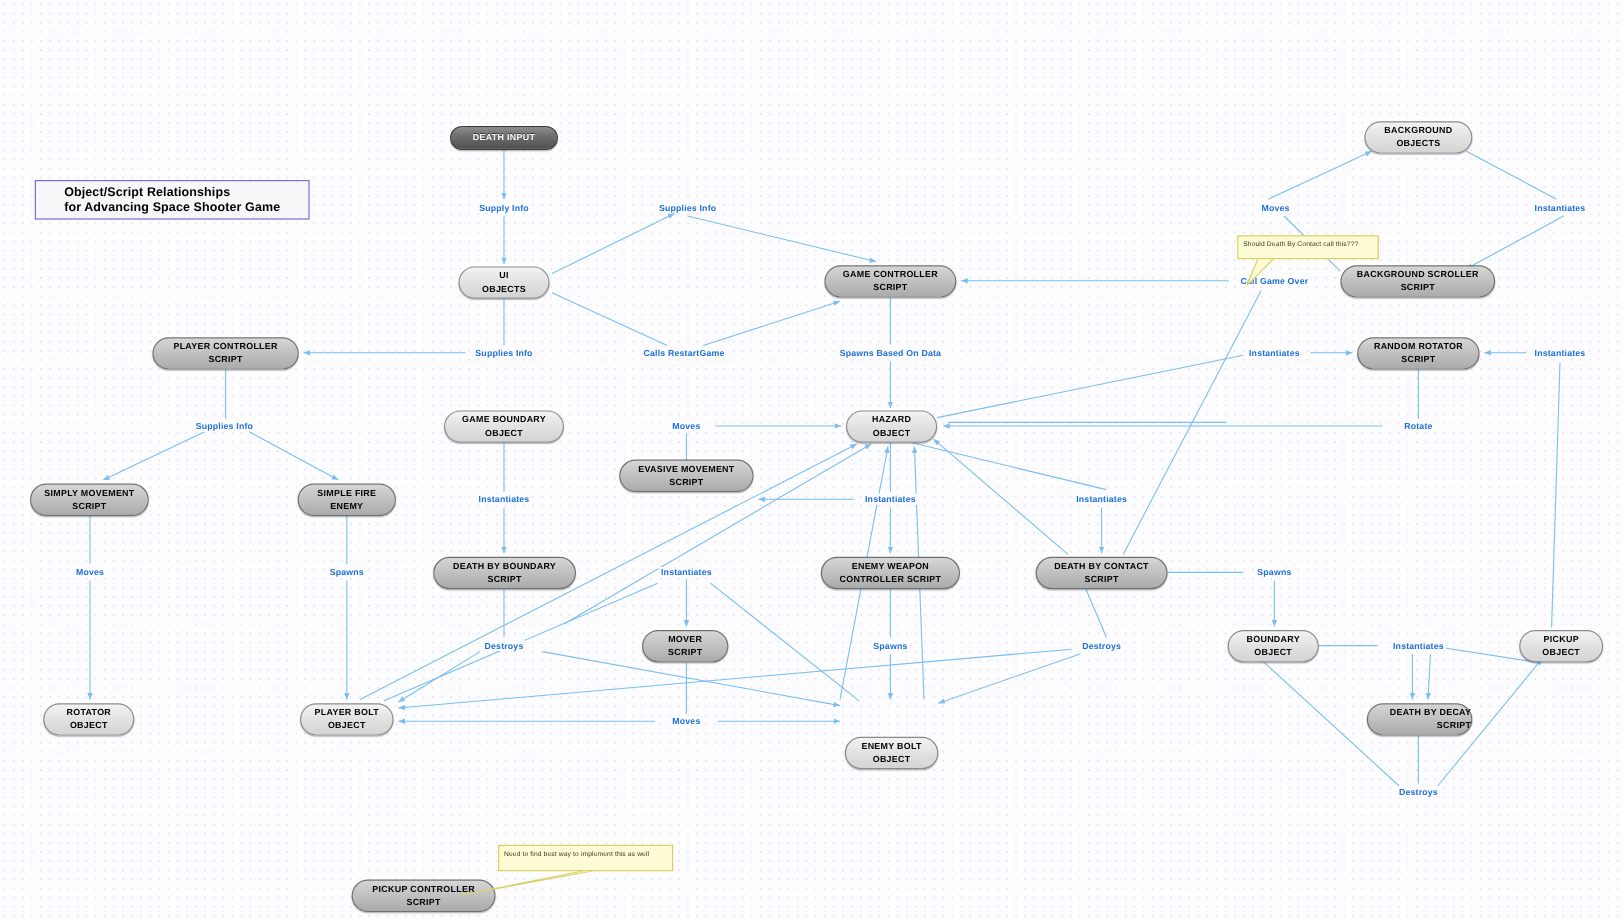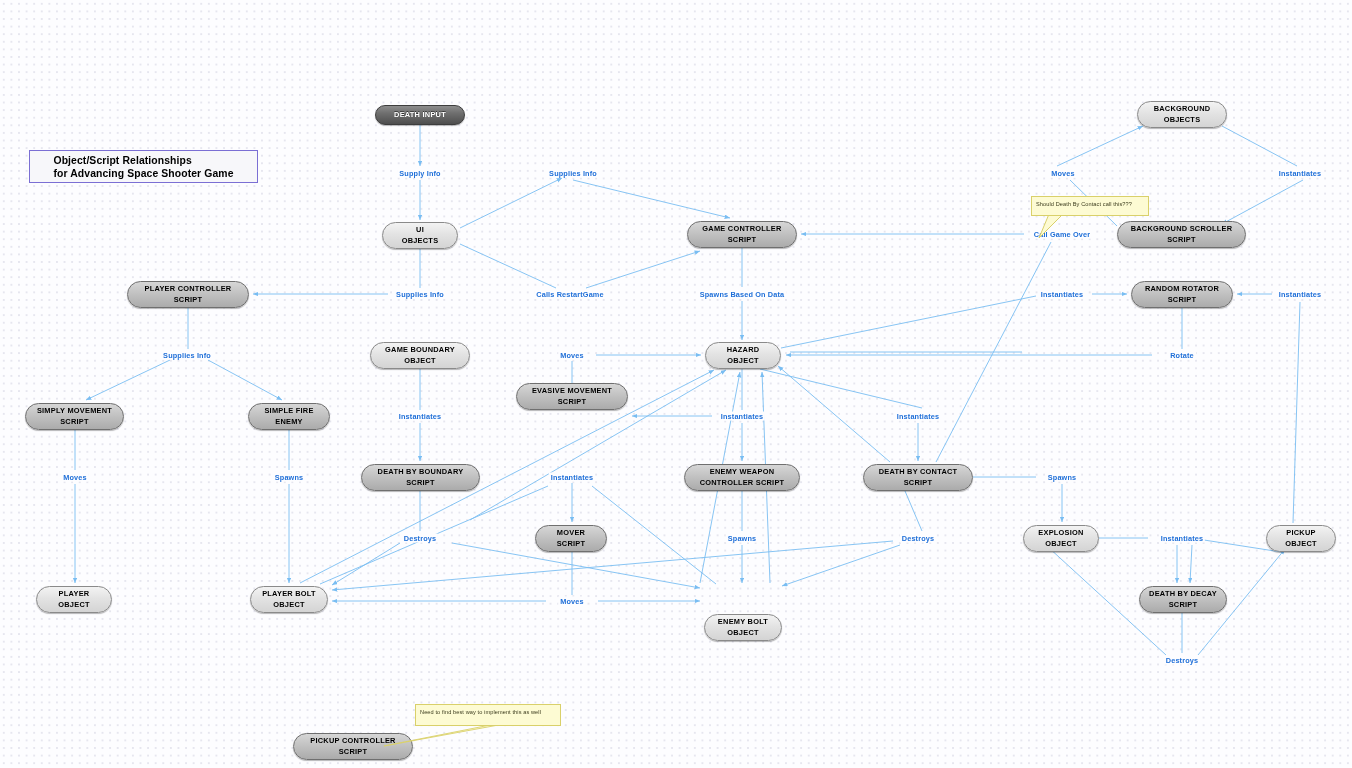--- a/index.html
+++ b/index.html
@@ -232,27 +232,27 @@
       <div class="node scr" style="left: 516px; top: 383px; width: 112px; height: 27px;"><span>EVASIVE MOVEMENT
 SCRIPT</span></div>
       <div class="node scr" style="left: 863px; top: 464px; width: 110px; height: 27px;"><span>DEATH BY CONTACT
 SCRIPT</span></div>
       <div class="node scr" style="left: 361px; top: 464px; width: 119px; height: 27px;"><span>DEATH BY BOUNDARY
 SCRIPT</span></div>
       <div class="node scr" style="left: 684px; top: 464px; width: 116px; height: 27px;"><span>ENEMY WEAPON
 CONTROLLER SCRIPT</span></div>
       <div class="node scr" style="left: 535px; top: 525px; width: 72px; height: 27px;"><span>MOVER
 SCRIPT</span></div>
-      <div class="node obj" style="left: 1023px; top: 525px; width: 76px; height: 27px;"><span>EXPLOSION
+      <div class="node obj" style="left: 1023px; top: 525px; width: 76px; height: 27px;"><span>BOUNDARY
 OBJECT</span></div>
       <div class="node obj" style="left: 1266px; top: 525px; width: 70px; height: 27px;"><span>PICKUP
 OBJECT</span></div>
-      <div class="node scr" style="left: 1139px; top: 586px; width: 88px; height: 27px;"><span>DEATH BY DECAY
-SCRIPT</span></div>
-      <div class="node obj" style="left: 36px; top: 586px; width: 76px; height: 27px;"><span>PLAYER
+      <div class="node scr" style="left: 1139px; top: 586px; width: 88px; height: 27px; text-align: right;"><span>DEATH BY DECAY
+SCRIPT</span></div>
+      <div class="node obj" style="left: 36px; top: 586px; width: 76px; height: 27px;"><span>ROTATOR
 OBJECT</span></div>
       <div class="node obj" style="left: 250px; top: 586px; width: 78px; height: 27px;"><span>PLAYER BOLT
 OBJECT</span></div>
       <div class="node obj" style="left: 704px; top: 586px; width: 78px; height: 27px; margin-top: 28px;"><span>ENEMY BOLT
 OBJECT</span></div>
       <div class="node scr" style="left: 293px; top: 733px; width: 120px; height: 27px;"><span>PICKUP CONTROLLER
 SCRIPT</span></div>
     </div>
 
   <div id="label-host">

